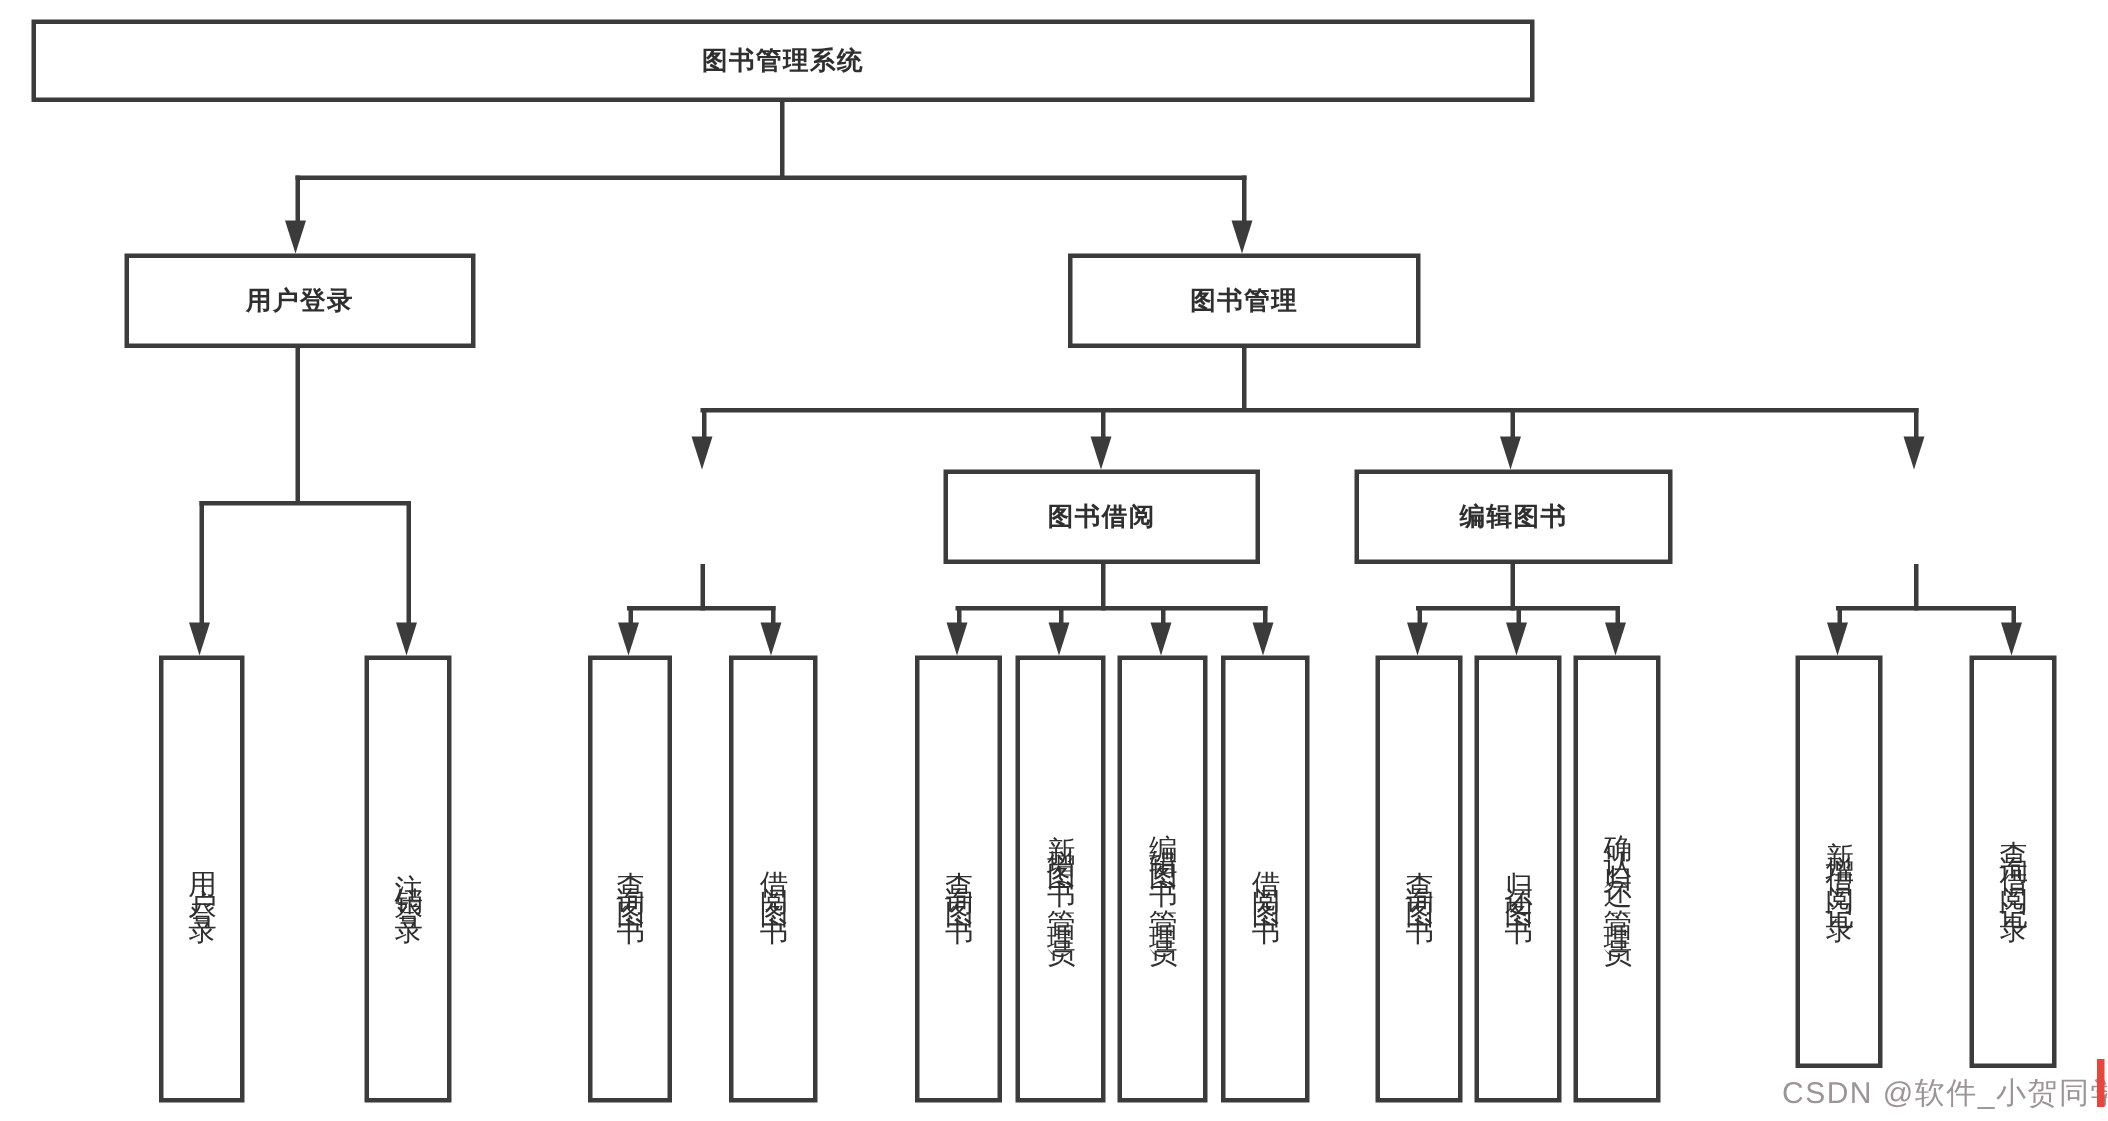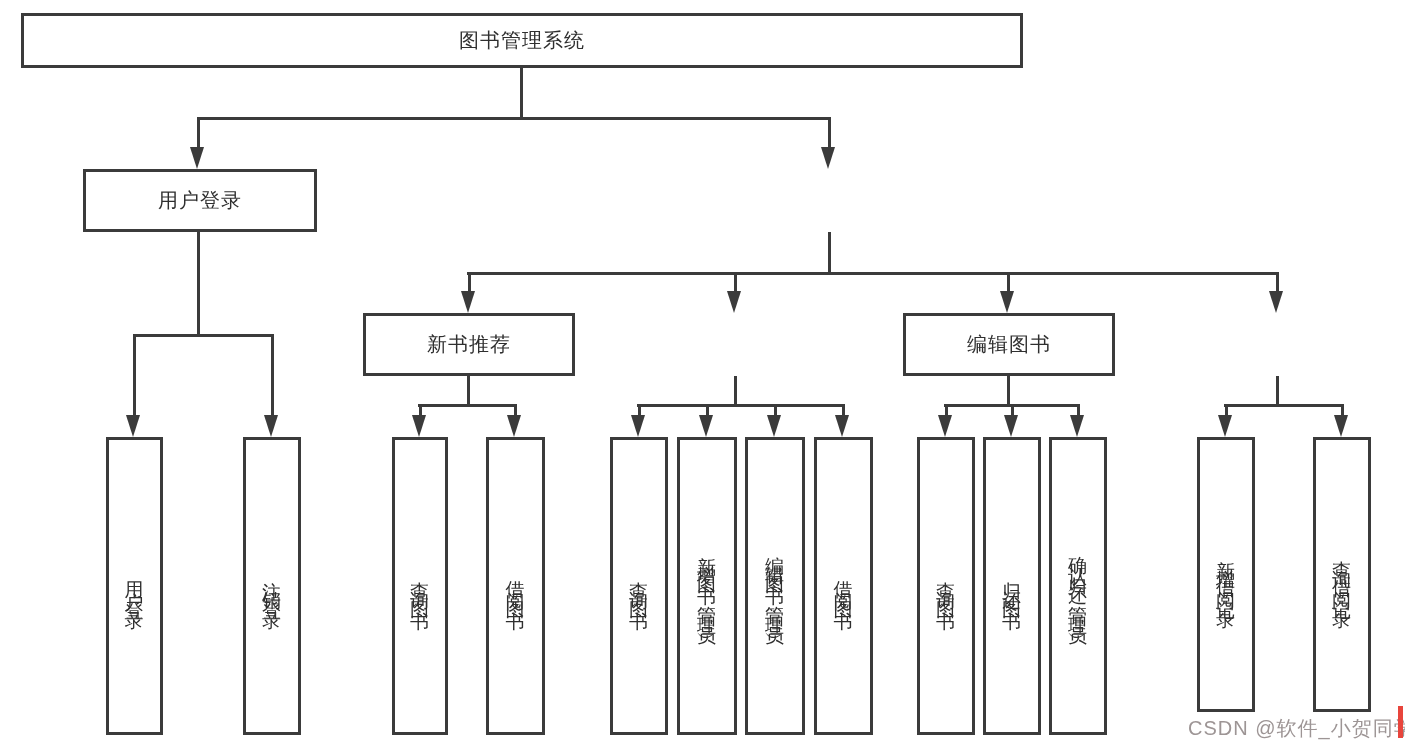--- a/index.html
+++ b/index.html
@@ -4,21 +4,21 @@
 <style>
   html,body{margin:0;padding:0;background:#ffffff;}
   #stage{
     position:relative;width:1405px;height:747px;background:#ffffff;overflow:hidden;
     font-family:"Liberation Sans",sans-serif;color:#2f2f2f;
   }
   
   .hnode{
     position:absolute;background:#ffffff;border:3px solid #3b3b3b;
     display:flex;align-items:center;justify-content:center;
-    font-size:20px;letter-spacing:1px;box-sizing:content-box;
+    font-size:17px;letter-spacing:1px;box-sizing:content-box;font-weight:bold;
   }
   
   .vnode{
     position:absolute;background:#ffffff;border:3px solid #3b3b3b;
     display:flex;align-items:center;justify-content:center;box-sizing:content-box;
   }
   .vnode span{
     writing-mode:vertical-rl;text-orientation:mixed;
     font-size:19px;letter-spacing:10px;line-height:1;white-space:nowrap;
   }
@@ -42,23 +42,26 @@
 
 <div id="stage">
 
   <div class="hnode" style="left:21px;top:13px;width:996px;height:49px;">
     <span>图书管理系统</span>
   </div>
 
   <div class="hnode" style="left:83px;top:169px;width:228px;height:57px;">
     <span>用户登录</span>
   </div>
+  <div class="hnode" style="left:712px;top:169px;width:229px;height:57px;">
+    <span>图书管理</span>
+  </div>
 
-  <div class="hnode" style="left:363px;top:313px;width:206px;height:57px;">
-    <span>新书推荐</span>
+  <div class="hnode" style="left:629px;top:313px;width:205px;height:57px;">
+    <span>图书借阅</span>
   </div>
   <div class="hnode" style="left:903px;top:313px;width:206px;height:57px;">
     <span>编辑图书</span>
   </div>
 
   <div class="vnode" style="left:106px;top:437px;width:51px;height:292px;">
     <span>用户登录</span>
   </div>
   <div class="vnode" style="left:243px;top:437px;width:52px;height:292px;">
     <span>注销登录</span>

